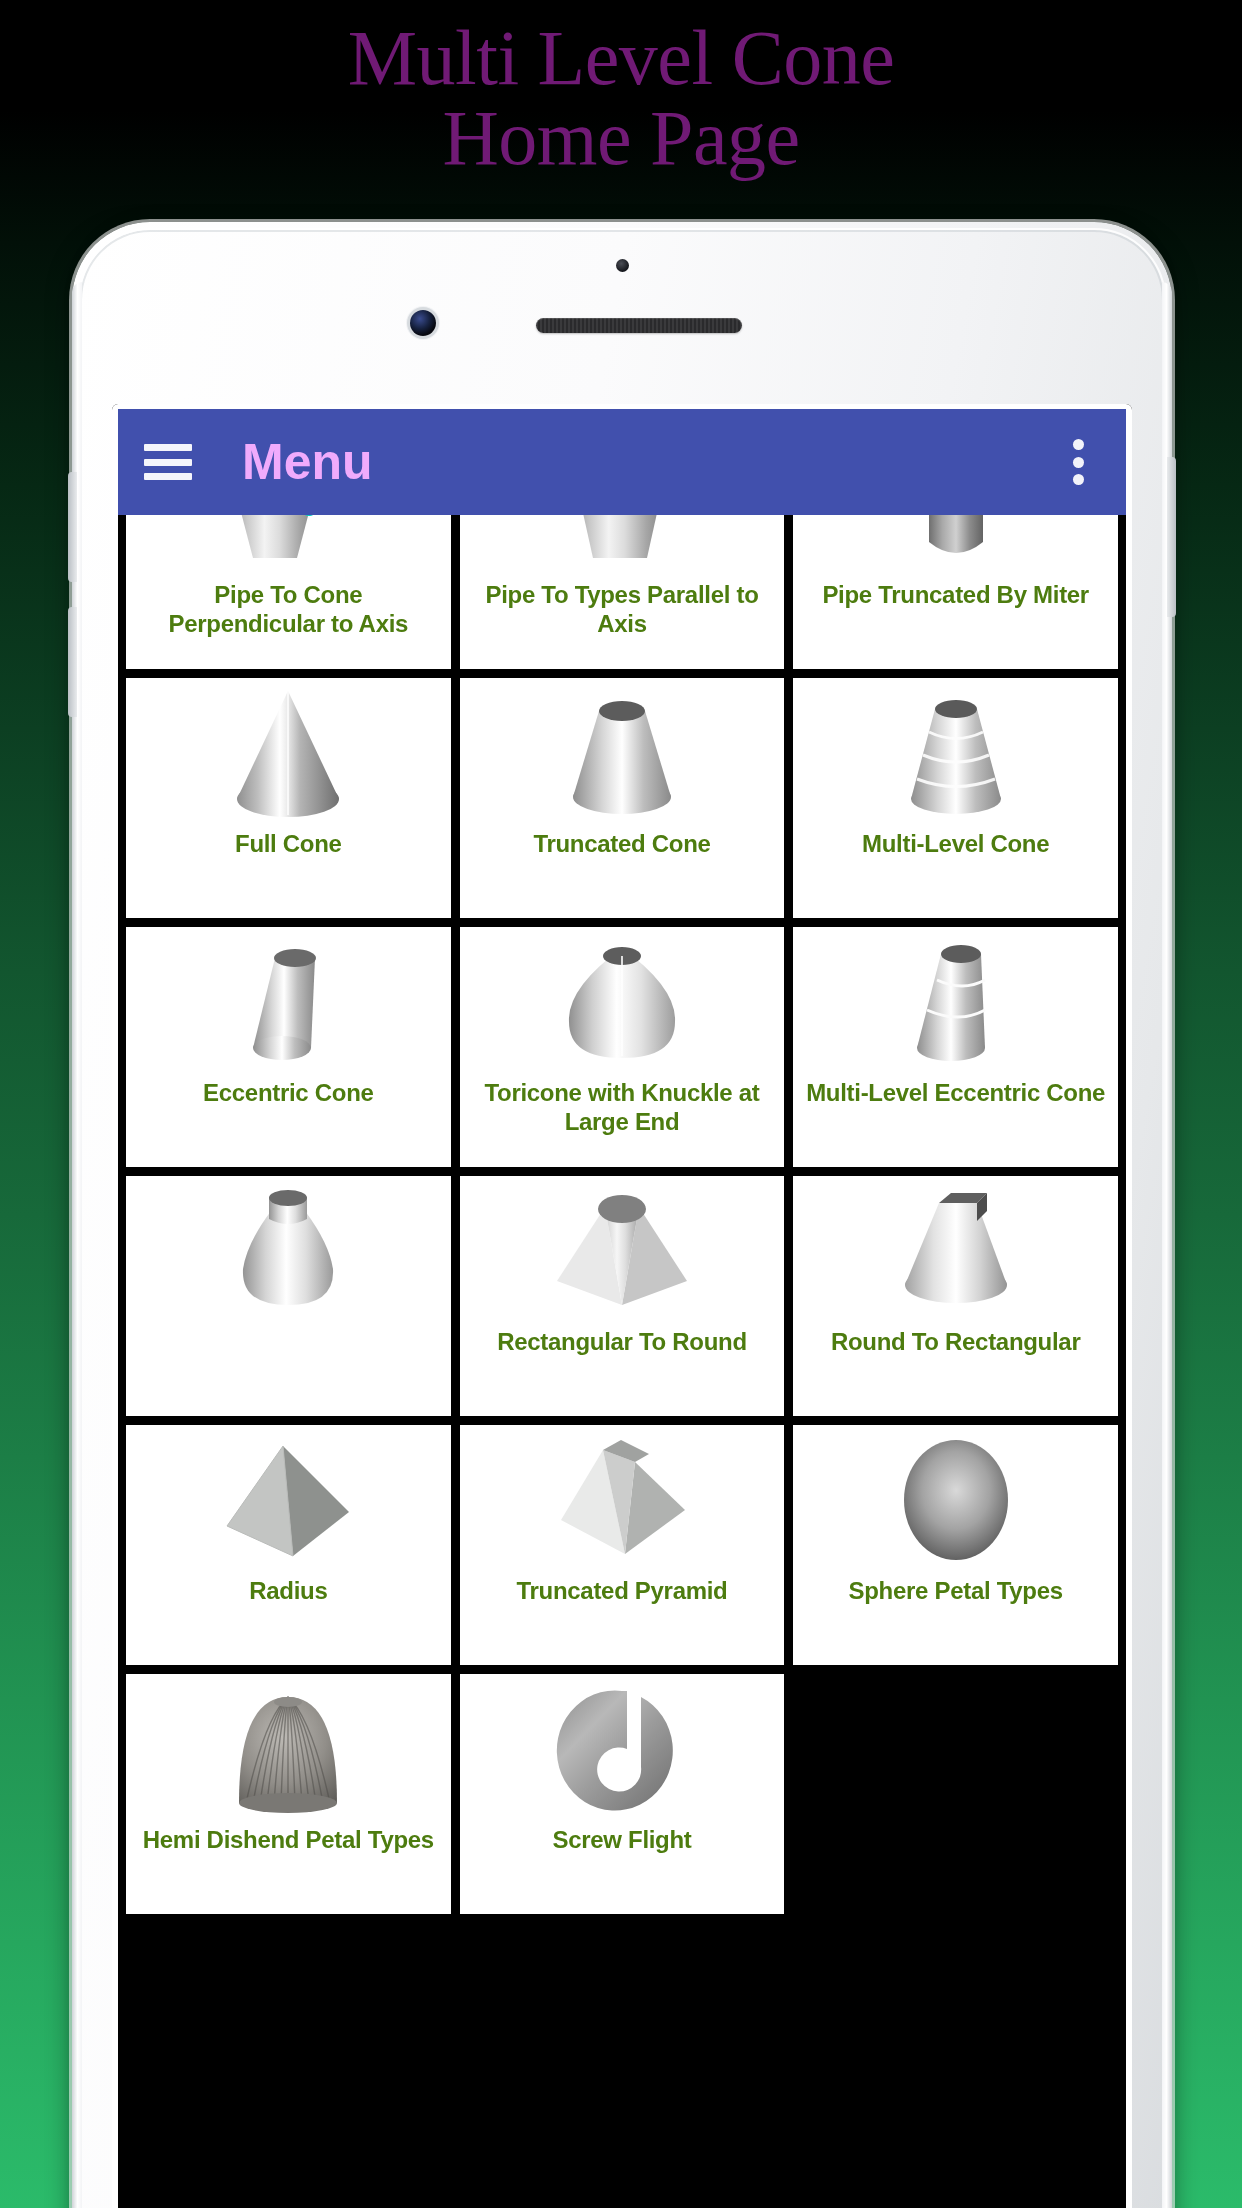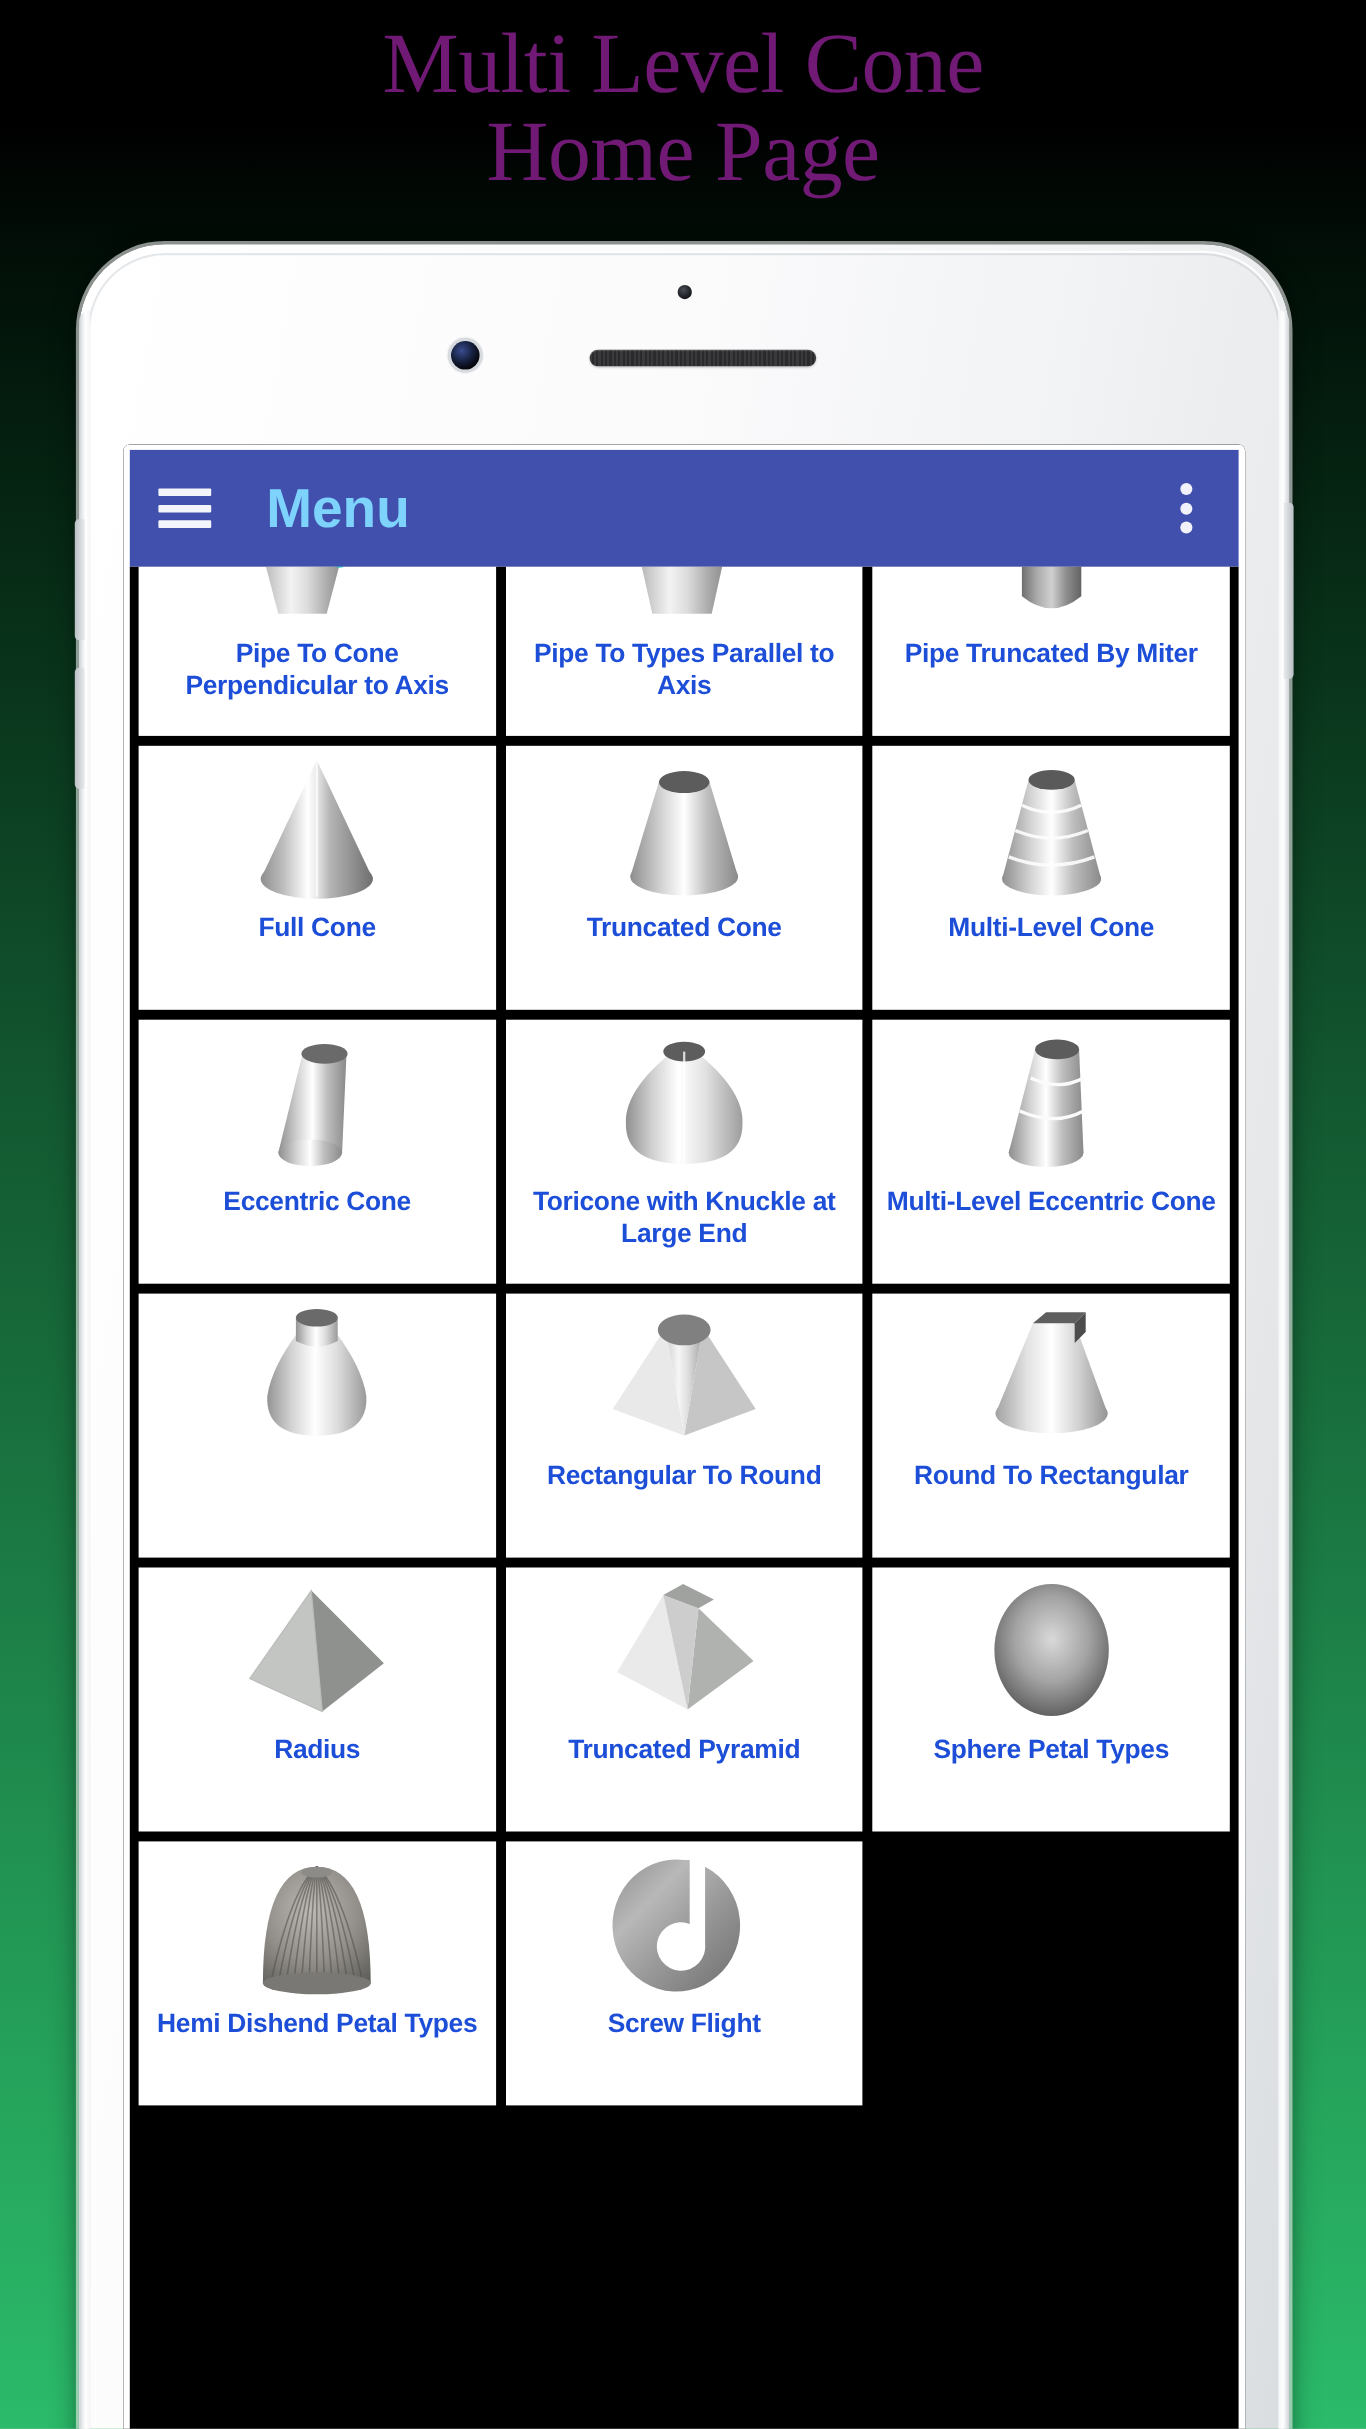--- a/index.html
+++ b/index.html
@@ -123,21 +123,21 @@
   .hamburger{
     width:48px; height:36px;
     display:flex; flex-direction:column; justify-content:space-between;
     cursor:pointer; flex:0 0 auto;
   }
   .hamburger span{
     display:block; height:7px; width:100%;
     background:#f4f5fb; border-radius:1px;
   }
   .appbar-title{
-    color:#7dd3fc;
+    color:#f0abfc;
     font-size:50px;
     font-weight:700;
     margin-left:50px;
     letter-spacing:0px;
     flex:1 1 auto;
     white-space:nowrap;
   }
   .overflow{
     width:36px; height:46px;
     display:flex; flex-direction:column; justify-content:space-between;
@@ -173,21 +173,21 @@
   .cell-thumb{
     flex:0 0 auto;
     height:138px; width:100%;
     display:flex; align-items:center; justify-content:center;
   }
   .cell-thumb svg{ display:block; }
   .cell-label{
     margin-top:4px;
     font-size:24px;
     font-weight:700;
-    color:#1d4ed8;
+    color:#4d7c0f;
     text-align:center;
     line-height:1.2;
     letter-spacing:-0.3px;
     max-width:100%;
     padding:0 2px;
   }
 </style>
 </head>
 <body>
 

